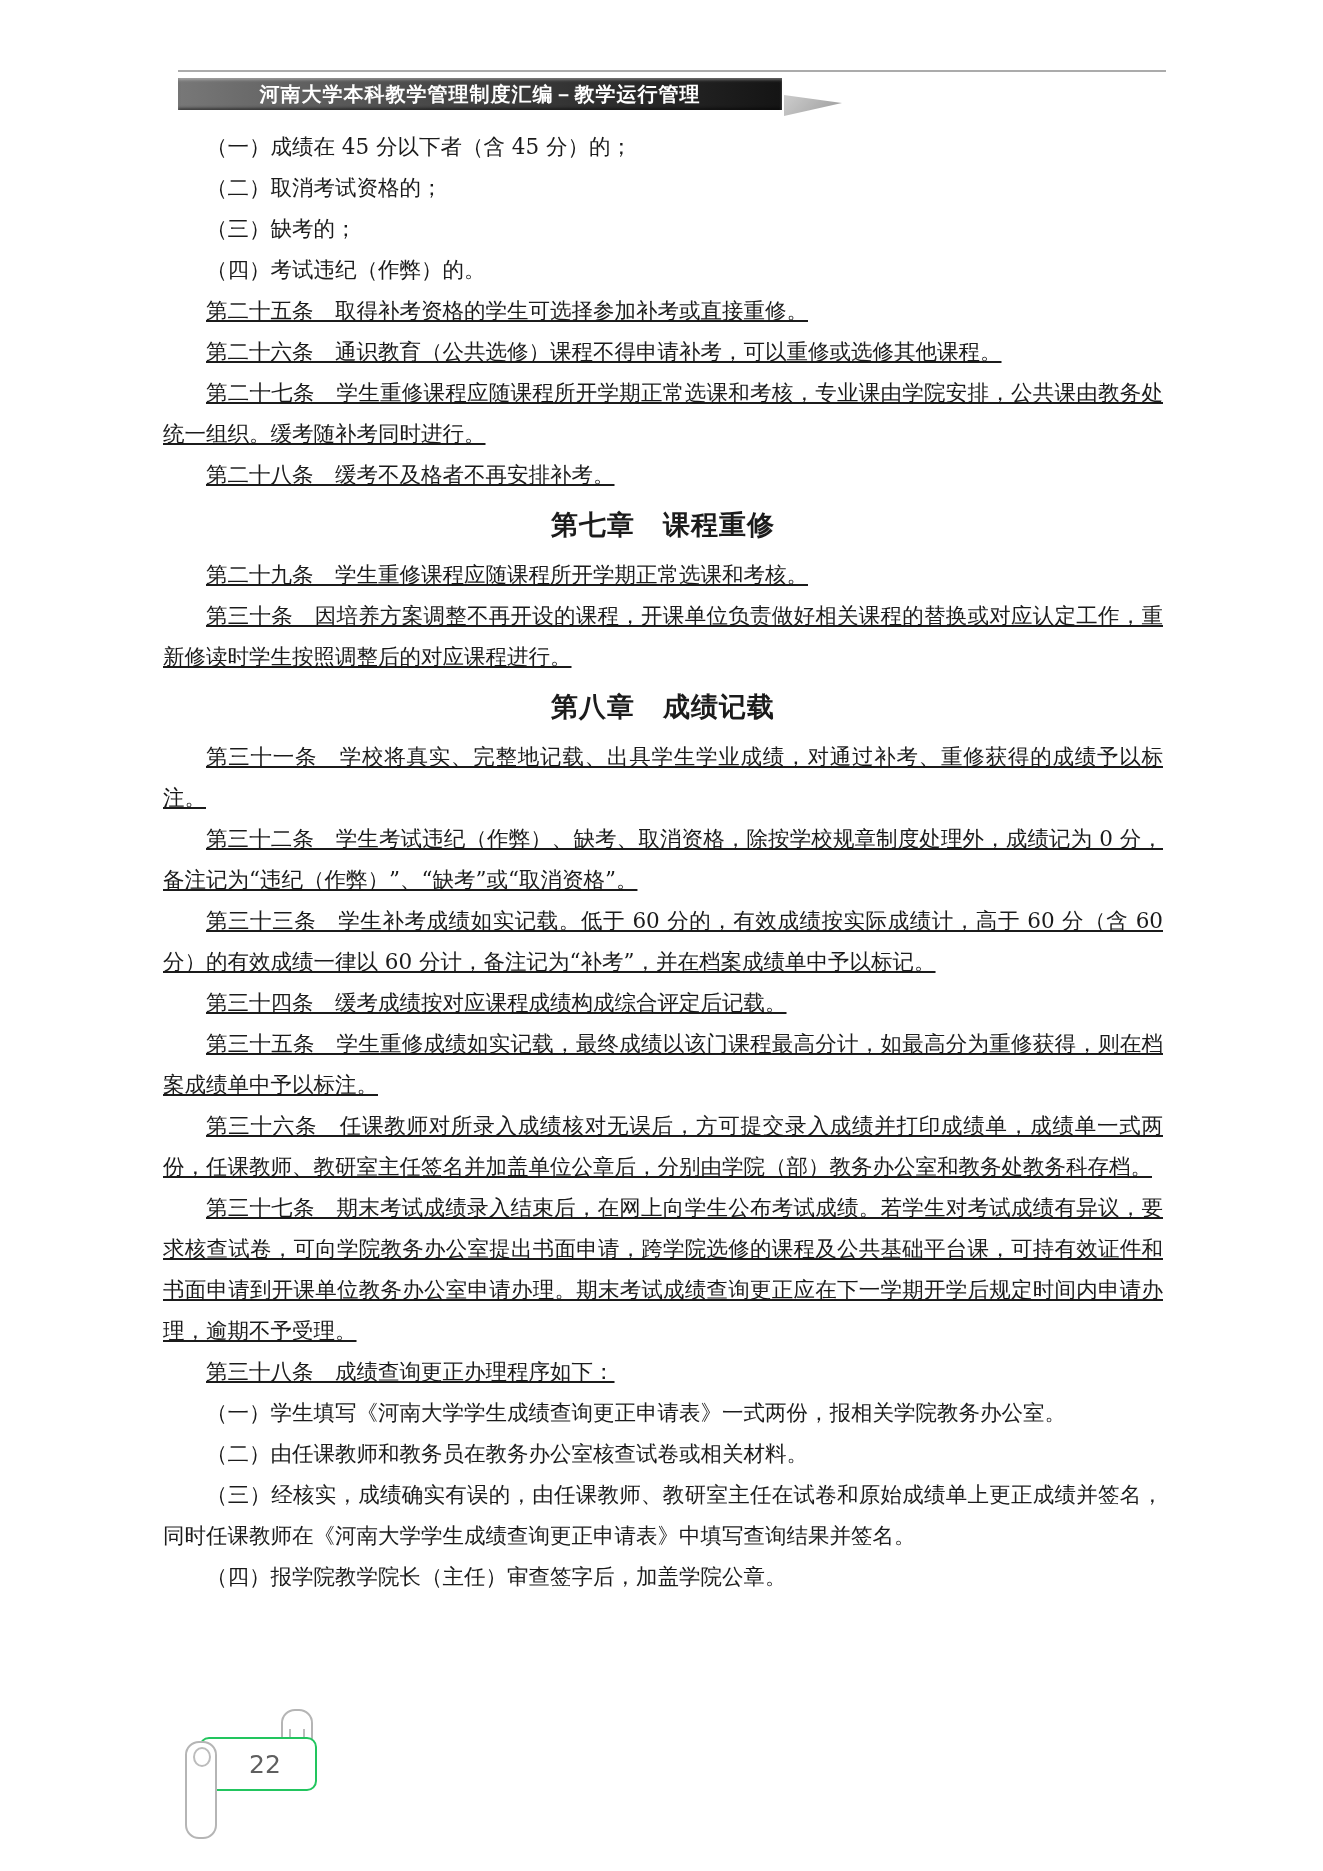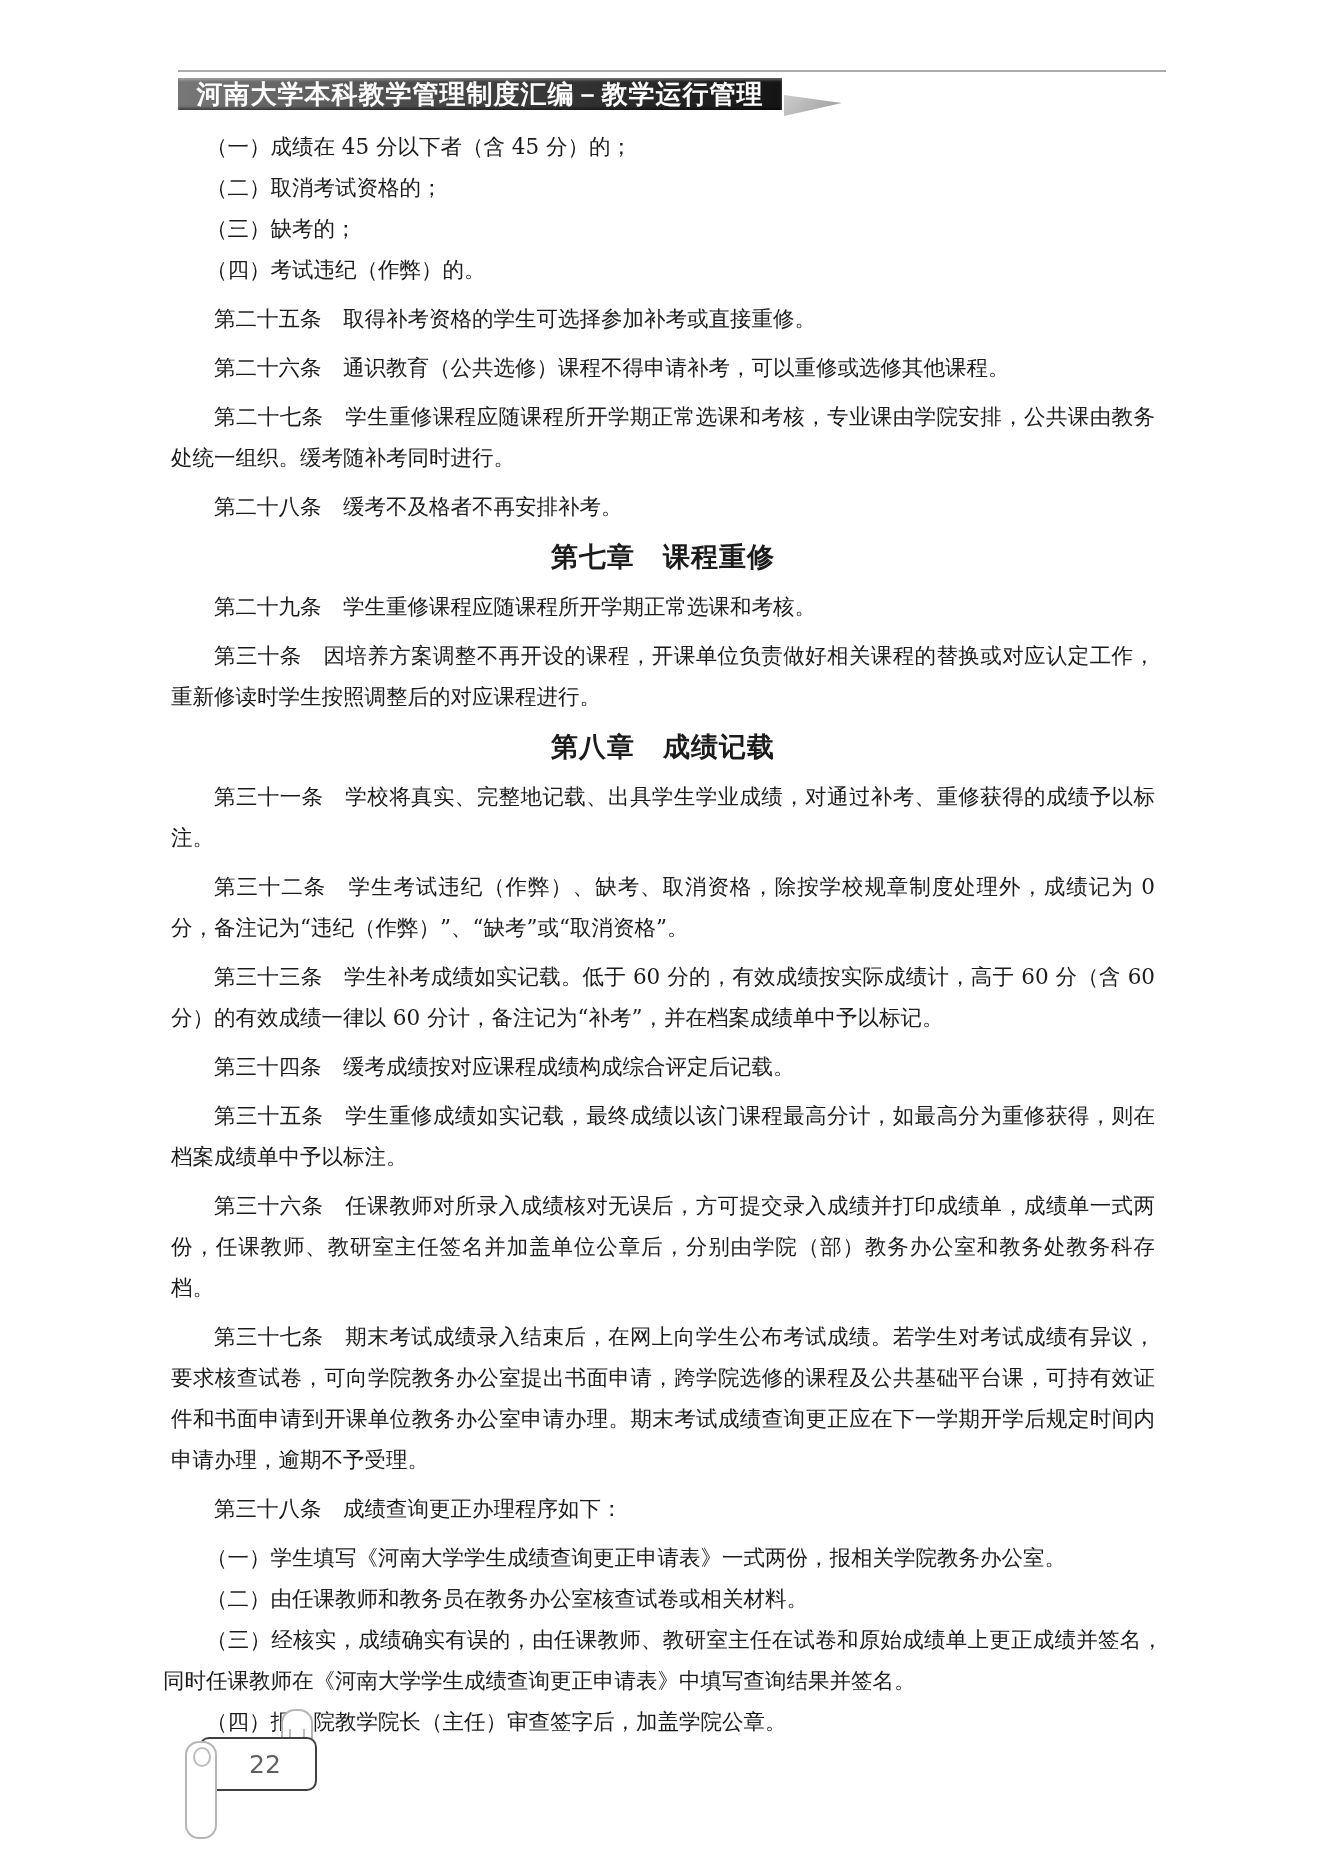--- a/index.html
+++ b/index.html
@@ -11,58 +11,58 @@
 
   
   .header-rule {
     position:absolute; left:178px; top:70px; width:988px; height:2px;
     background:#ababab;
   }
   .header-bar {
     position:absolute; left:178px; top:78px; width:604px; height:32px;
     background:linear-gradient(90deg,#787878 0%,#4a4a4a 40%,#141414 100%);
     box-shadow:inset 0 2px 3px rgba(255,255,255,0.35), inset 0 -2px 3px rgba(0,0,0,0.5);
-    color:#ffffff; font-weight:bold; font-size:26px; line-height:32px;
+    color:#ffffff; font-weight:bold; font-size:20px; line-height:32px;
     text-align:center; letter-spacing:1px;
     font-family:"DejaVu Serif","Liberation Serif",serif;
   }
   .header-arrow {
     position:absolute; left:784px; top:95px; width:58px; height:21px;
     background:linear-gradient(135deg,#cdcdcd,#9b9b9b);
     clip-path:polygon(0 0,100% 38%,0 100%);
   }
 
   
   .doc {
     position:absolute; left:163px; top:126px; width:1000px;
     font-size:21.5px; line-height:41px; color:#1b1b1b;
     text-align:justify; text-align-last:left;
   }
-  .para { text-indent:2em; margin:8px; }
+  .para { text-indent:2em; margin:0;text-decoration:underline; }
   .list-item { text-indent:2em; margin:0; }
   .chapter {
     text-indent:0; text-align:center; text-align-last:center;
     font-weight:bold; font-size:27px; margin:9px 0;
     font-family:"DejaVu Sans","Liberation Sans",sans-serif;
     letter-spacing:1px;
   }
 
   
   .scroll-wrap { position:absolute; left:185px; top:1703px; width:150px; height:130px; }
   .scroll-roll-top {
     position:absolute; left:96px; top:6px; width:28px; height:40px;
     border:2px solid #b5b5b5; border-radius:14px; background:#ffffff;
   }
   .scroll-roll-top-notch {
     position:absolute; left:104px; top:26px; width:12px; height:14px;
     border:2px solid #bcbcbc; border-radius:0 0 8px 8px; border-top:none; background:#ffffff;
   }
   .scroll-banner {
     position:absolute; left:14px; top:34px; width:114px; height:50px;
-    border:2px solid #404040; border-radius:10px; background:#ffffff;
+    border:2px solid #22c55e; border-radius:10px; background:#ffffff;
     display:flex; align-items:center; justify-content:center;
   }
   .scroll-roll-left {
     position:absolute; left:0px; top:38px; width:28px; height:94px;
     border:2px solid #b5b5b5; border-radius:14px; background:#ffffff;
   }
   .scroll-roll-left-eye {
     position:absolute; left:8px; top:44px; width:14px; height:16px;
     border:2px solid #bcbcbc; border-radius:50%; background:#ffffff;
   }

